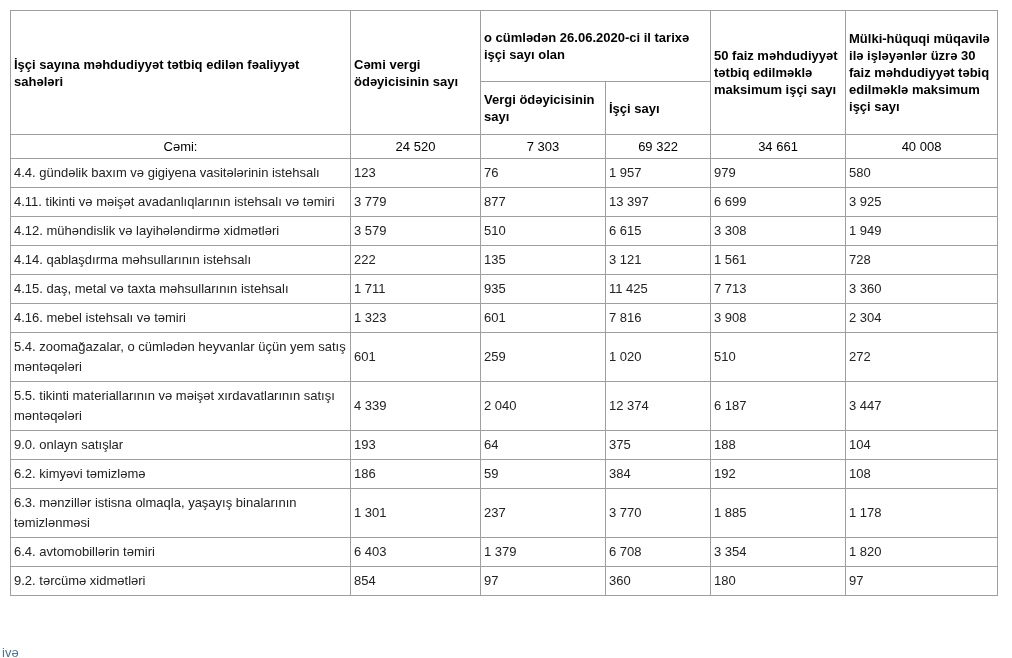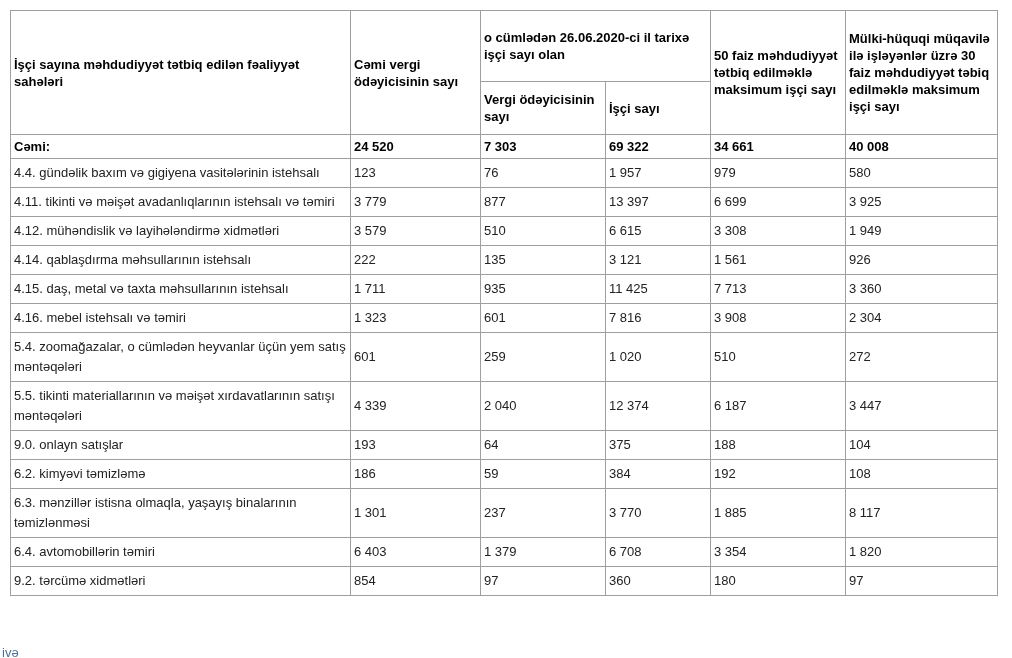--- a/index.html
+++ b/index.html
@@ -36,25 +36,26 @@
   }
   .data-table td {
     line-height: 20px;
     vertical-align: middle;
     background: #ffffff;
   }
   tr.header-row-1 { height: 71px; }
   tr.header-row-2 { height: 53px; }
   .va-top { vertical-align: top; }
   tr.total-row td {
-    font-weight: bold;
+    font-weight: normal;
     color: #000000;
     padding-top: 2px;
     padding-bottom: 2px;
     line-height: 19px;
+    text-align: center;
   }
   .partial-link {
     position: absolute;
     left: 2px;
     top: 645px;
     font-size: 13px;
     color: #4d7294;
     line-height: 16px;
   }
 </style>
@@ -115,21 +116,21 @@
       <td>6 615</td>
       <td>3 308</td>
       <td>1 949</td>
     </tr>
     <tr>
       <td>4.14. qablaşdırma məhsullarının istehsalı</td>
       <td>222</td>
       <td>135</td>
       <td>3 121</td>
       <td>1 561</td>
-      <td>926</td>
+      <td>728</td>
     </tr>
     <tr>
       <td>4.15. daş, metal və taxta məhsullarının istehsalı</td>
       <td>1 711</td>
       <td>935</td>
       <td>11 425</td>
       <td>7 713</td>
       <td>3 360</td>
     </tr>
     <tr>
@@ -171,21 +172,21 @@
       <td>384</td>
       <td>192</td>
       <td>108</td>
     </tr>
     <tr>
       <td>6.3. mənzillər istisna olmaqla, yaşayış binalarının təmizlənməsi</td>
       <td>1 301</td>
       <td>237</td>
       <td>3 770</td>
       <td>1 885</td>
-      <td>8 117</td>
+      <td>1 178</td>
     </tr>
     <tr>
       <td>6.4. avtomobillərin təmiri</td>
       <td>6 403</td>
       <td>1 379</td>
       <td>6 708</td>
       <td>3 354</td>
       <td>1 820</td>
     </tr>
     <tr>

